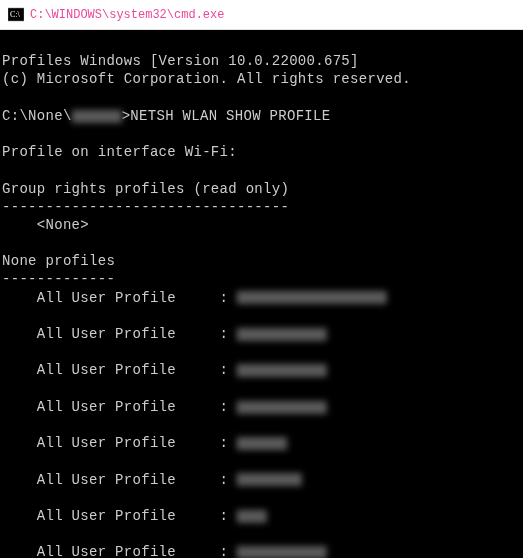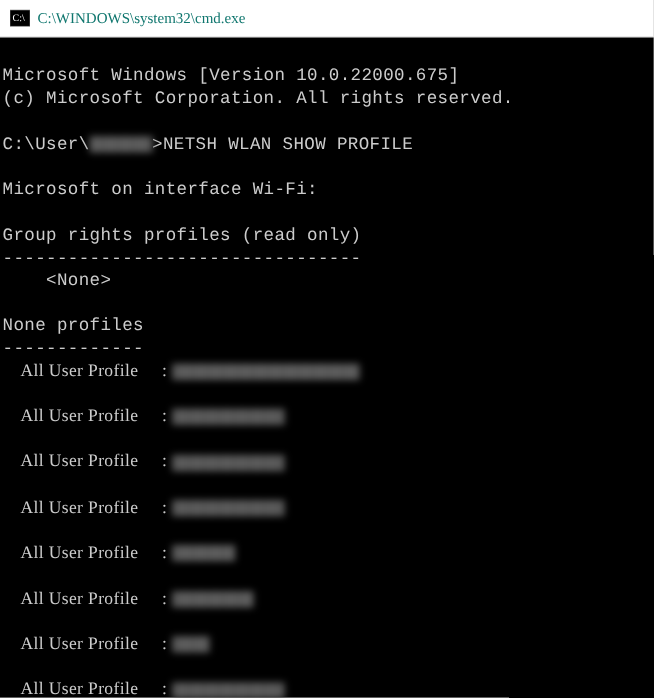--- a/index.html
+++ b/index.html
@@ -30,23 +30,23 @@
     }
     .titlebar-icon {
       width: 16px;
       height: 16px;
       margin-right: 6px;
       display: flex;
       align-items: center;
       justify-content: center;
     }
     .titlebar-text {
-      font-family: Liberation Serif, serif;
+      font-family: Liberation Mono, monospace;
       font-size: 12px;
-      color: #0f766e;
+      color: #ec4899;
     }
     .terminal {
       flex: 1;
       background: #000000;
       color: #cccccc;
       padding: 4px 2px;
       font-size: 14px;
       line-height: 1.3;
       white-space: pre;
       overflow: hidden;
@@ -63,44 +63,43 @@
       vertical-align: middle;
       height: 13px;
       filter: blur(3px);
       background: repeating-linear-gradient(90deg, #6a6a6a 0 3px, #4a4a4a 3px 6px);
     }
     .redacted-sm { width: 50px; }
     .redacted-md { width: 90px; }
     .redacted-lg { width: 150px; }
     .profile-row {
       display: block;
-      font-family: Liberation Serif, serif;
     }
   </style>
 </head>
 <body>
 
 <div class="window">
   <div class="titlebar">
     <span class="titlebar-icon">
       <svg width="16" height="16" viewBox="0 0 16 16">
         <rect x="0" y="1" width="16" height="13" fill="#000000" stroke="#888888" stroke-width="0.5"></rect>
         <text x="2" y="10" fill="#ffffff" font-size="8" font-family="Consolas">C:\</text>
       </svg>
     </span>
     <span class="titlebar-text">C:\WINDOWS\system32\cmd.exe</span>
   </div>
 
   <div class="terminal">
-<span class="terminal-line">Microsoft Windows [Version 10.0.22000.675]</span>
+<span class="terminal-line">Profiles Windows [Version 10.0.22000.675]</span>
 <span class="terminal-line">(c) Microsoft Corporation. All rights reserved.</span>
 <span class="terminal-line"> </span>
-<span class="terminal-line"><span>C:\User\</span><span class="redacted redacted-sm">xxxxx</span><span>&gt;NETSH WLAN SHOW PROFILE</span></span>
+<span class="terminal-line"><span>C:\None\</span><span class="redacted redacted-sm">xxxxx</span><span>&gt;NETSH WLAN SHOW PROFILE</span></span>
 <span class="terminal-line"> </span>
-<span class="terminal-line">Microsoft on interface Wi-Fi:</span>
+<span class="terminal-line">Profile on interface Wi-Fi:</span>
 <span class="terminal-line"> </span>
 <span class="terminal-line">Group rights profiles (read only)</span>
 <span class="terminal-line">---------------------------------</span>
 <span class="terminal-line">    &lt;None&gt;</span>
 <span class="terminal-line"> </span>
 <span class="terminal-line">None profiles</span>
 <span class="terminal-line">-------------</span>
 <span class="profile-row"><span>    All User Profile     : </span><span class="redacted redacted-lg">xxxxxxxxxx</span></span>
 <span class="profile-row"><span>    All User Profile     : </span><span class="redacted redacted-md">xxxxxxxx</span></span>
 <span class="profile-row"><span>    All User Profile     : </span><span class="redacted redacted-md">xxxxxxxx</span></span>

